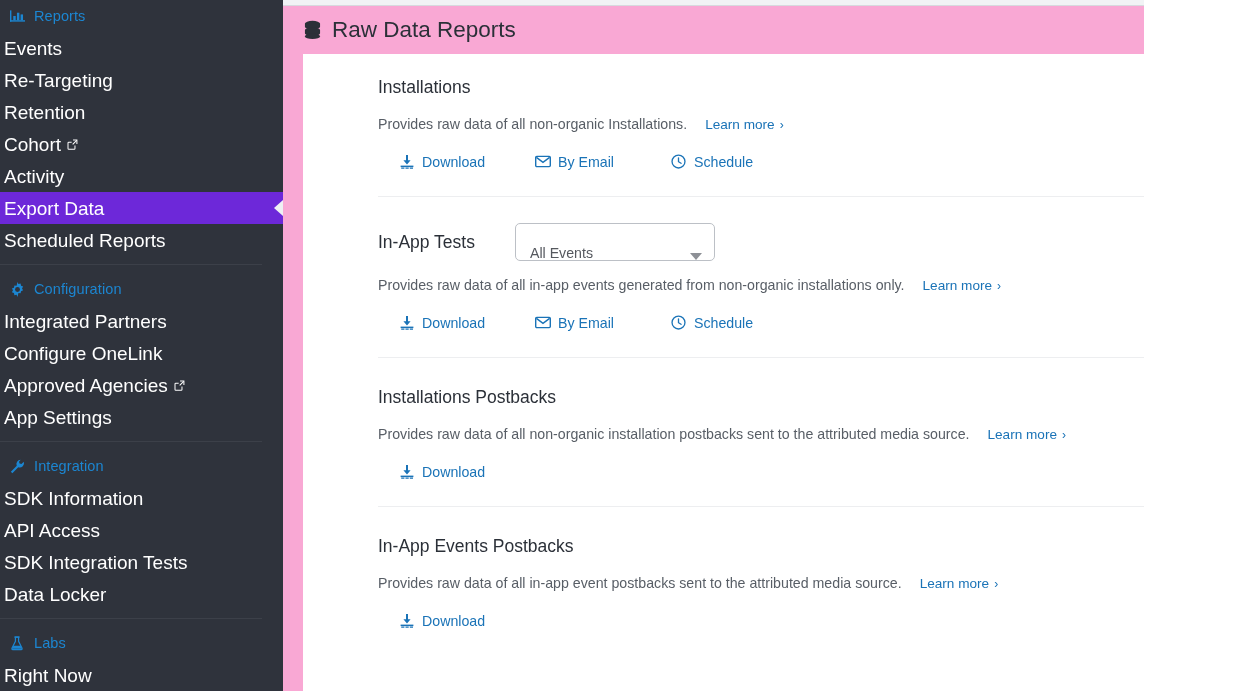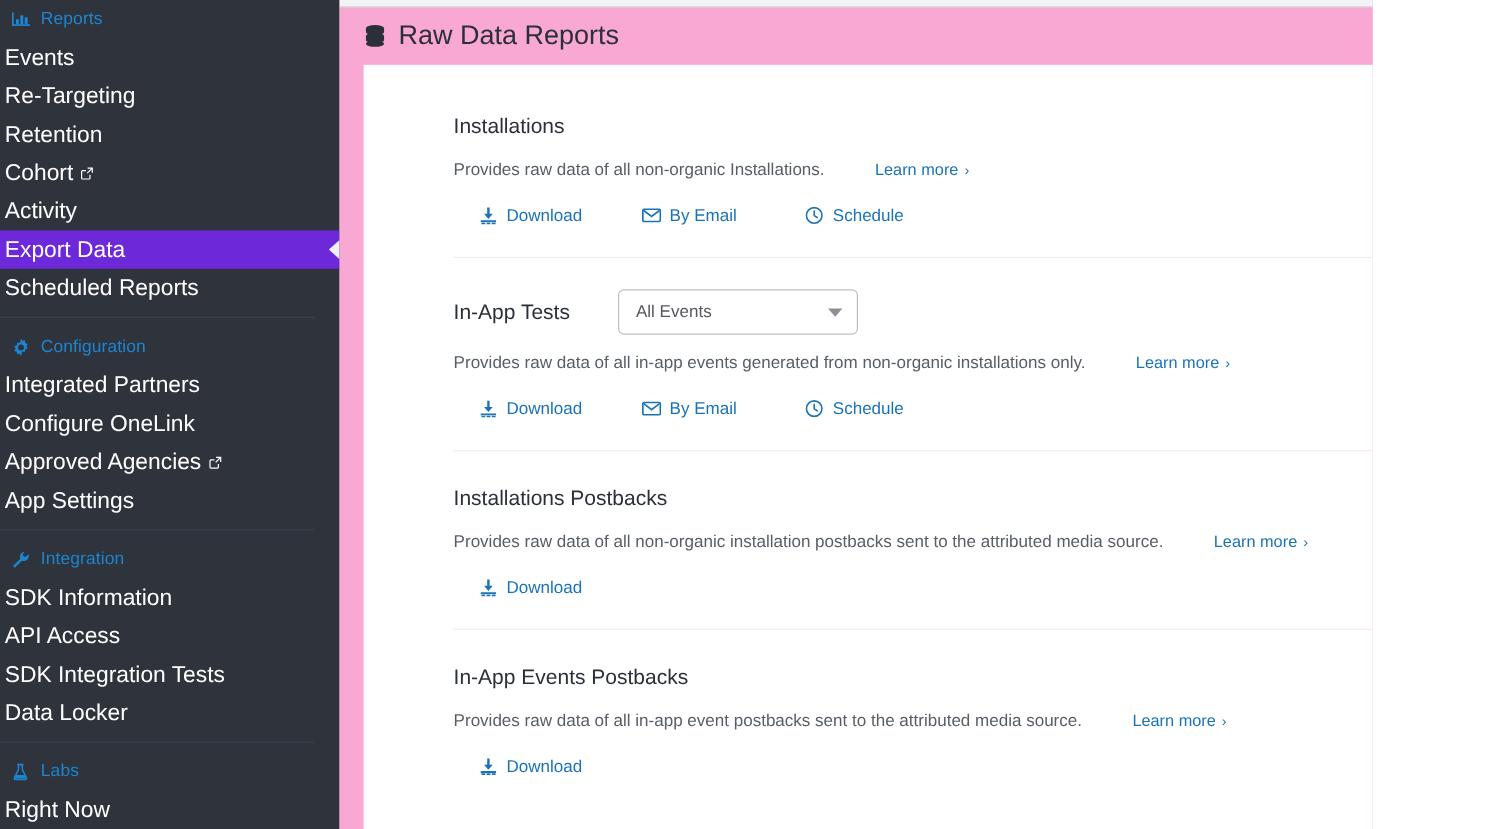--- a/index.html
+++ b/index.html
@@ -123,37 +123,36 @@
     position: relative;
   }
 
   .section {
     padding-left: 75px;
     padding-right: 0;
     position: relative;
   }
   .section + .section > .sect-inner { border-top: 1px solid #edeef0; }
   .sect-inner { padding-top: 26px; padding-bottom: 26px; }
-  .section:first-child .sect-inner { padding-top: 38px; }
+  .section:first-child .sect-inner { padding-top: 20px; }
 
   .sect-head {
     display: flex;
     align-items: center;
     min-height: 26px;
   }
   .sect-title {
     font-size: 17.5px;
     color: #2b3038;
     line-height: 1.2;
   }
   .sect-desc-row {
     display: flex;
     align-items: baseline;
     margin-top: 16px;
-    gap: 24px;
   }
   .sect-desc {
     font-size: 14.2px;
     color: #585e66;
     line-height: 1.2;
   }
   .learn-more {
     margin-left: 18px;
     font-size: 13.6px;
     color: #1a73b7;
@@ -185,21 +184,21 @@
 
   
   .dropdown {
     margin-left: 40px;
     width: 200px;
     height: 38px;
     border: 1px solid #bcc0c6;
     border-radius: 5px;
     background: #fff;
     display: flex;
-    align-items: center;
+    align-items: flex-end;
     padding: 0 12px 0 14px;
     justify-content: space-between;
   }
   .dropdown .dd-value {
     font-size: 14.2px;
     color: #55585e;
     line-height: 1;
   }
   .dd-caret {
     width: 0; height: 0;

